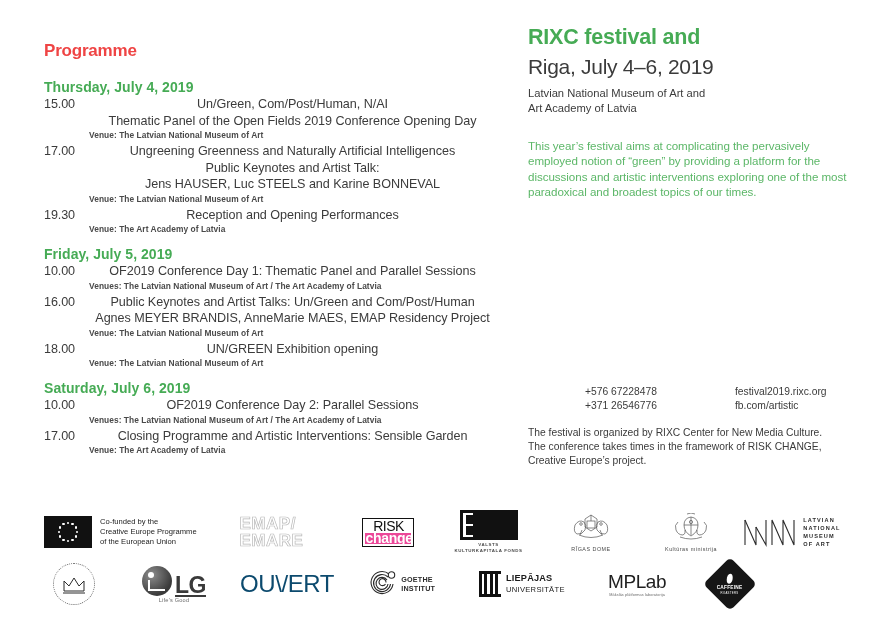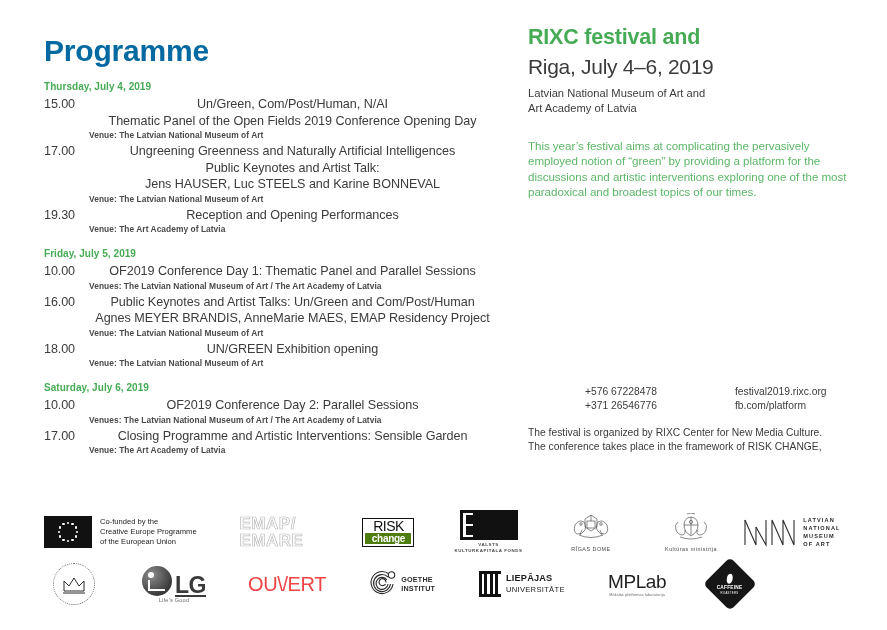--- a/index.html
+++ b/index.html
@@ -18,31 +18,31 @@
   }
   .page { position: relative; width: 887px; height: 630px; }
 
   
   .col-left {
     position: absolute;
     left: 44px; top: 36px;
     width: 452px;
   }
   .prog-title {
-    color: #0369a1;
-    font-size: 30px;
+    color: #ef4444;
+    font-size: 17px;
     font-weight: bold;
     letter-spacing: -0.2px;
     line-height: 30px;
     margin: 0 0 13px 0;
   }
   .day-block { margin-bottom: 9px; }
   .day-head {
     color: #46ab55;
-    font-size: 10px;
+    font-size: 14px;
     font-weight: bold;
     line-height: 16px;
     margin-bottom: 1px;
     letter-spacing: 0.05px;
   }
   .evt { display: flex; margin-bottom: 0px; }
   .evt-time {
     width: 45px;
     flex: 0 0 45px;
     font-size: 12.6px;
@@ -174,21 +174,21 @@
     width: 46px;
     border: 1.4px solid #111;
     padding: 1px 2px 2px 2px;
     background: #fff;
   }
   .risk .r1 {
     font-size: 14px; font-weight: normal; line-height: 13px;
     letter-spacing: -0.5px; color: #111; text-align: center;
   }
   .risk .r2 {
-    background: #4d7c0f; color: #fff; font-size: 10px; font-weight: bold;
+    background: #ec4899; color: #fff; font-size: 14px; font-weight: bold;
     line-height: 11px; text-align: center; letter-spacing: -0.3px;
   }
 
   
   .vkkf-mark {
     width: 58px; height: 30px; background: #111; position: relative;
   }
   .vkkf-mark::before {
     content: ""; position: absolute; left: 3px; top: 3px;
     width: 10px; height: 24px;
@@ -250,21 +250,21 @@
   .lg-word {
     font-size: 23px; font-weight: bold; color: #3a3a3a;
     line-height: 22px; margin-left: 3px; letter-spacing: -0.5px; text-decoration: underline;
   }
   .lg-tag {
     font-size: 5.6px; color: #6b6b6b; text-align: center;
     margin-top: 1px; letter-spacing: 0.2px;
   }
 
   .ouvert {
-    font-size: 20px; color: #ef4444; letter-spacing: -0.4px; line-height: 22px;
+    font-size: 24px; color: #0c4a6e; letter-spacing: -0.4px; line-height: 22px;
   }
 
   
   .goethe { display: flex; align-items: center; }
   .goethe-mark { width: 28px; height: 28px; position: relative; }
   .goethe-text {
     margin-left: 4px; font-size: 7.2px; font-weight: bold;
     line-height: 9px; color: #2b2b2b; letter-spacing: 0.2px;
   }
 
@@ -391,25 +391,26 @@
 
   <div class="contact">
     <div class="contact-row">
       <div class="contact-label"></div>
       <div class="contact-val">+576 67228478</div>
       <div class="contact-val2">festival2019.rixc.org</div>
     </div>
     <div class="contact-row">
       <div class="contact-label"></div>
       <div class="contact-val">+371 26546776</div>
-      <div class="contact-val2">fb.com/platform</div>
+      <div class="contact-val2">fb.com/artistic</div>
     </div>
     <div class="org-note">
       <div>The festival is organized by RIXC Center for New Media Culture.</div>
-      <div>The conference takes place in the framework of RISK CHANGE,</div>
+      <div>The conference takes times in the framework of RISK CHANGE,</div>
+      <div>Creative Europe’s project.</div>
     </div>
   </div>
 
   <div class="logo-row logo-row-1">
 
     <div class="logo-cell" style="width:210px;align-items:flex-start;">
       <div class="eu-logo">
         <div class="eu-flag" id="eu-flag">
             <div class="eu-star" style="left: 22.8px; top: 5.8px;"></div>
             <div class="eu-star" style="left: 27.3px; top: 7.00577px;"></div>

